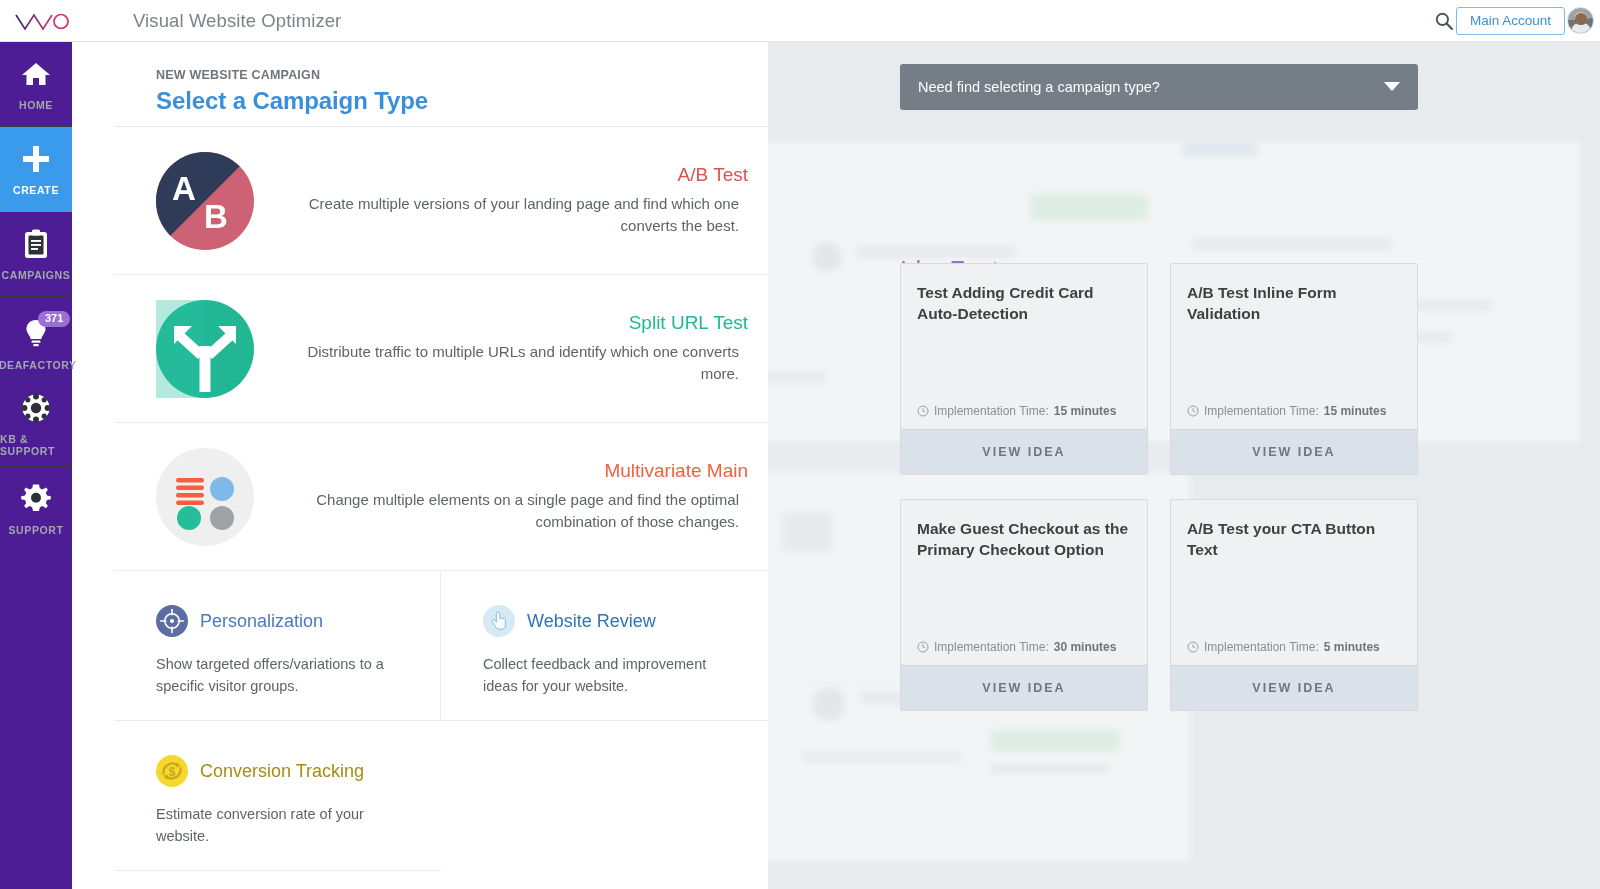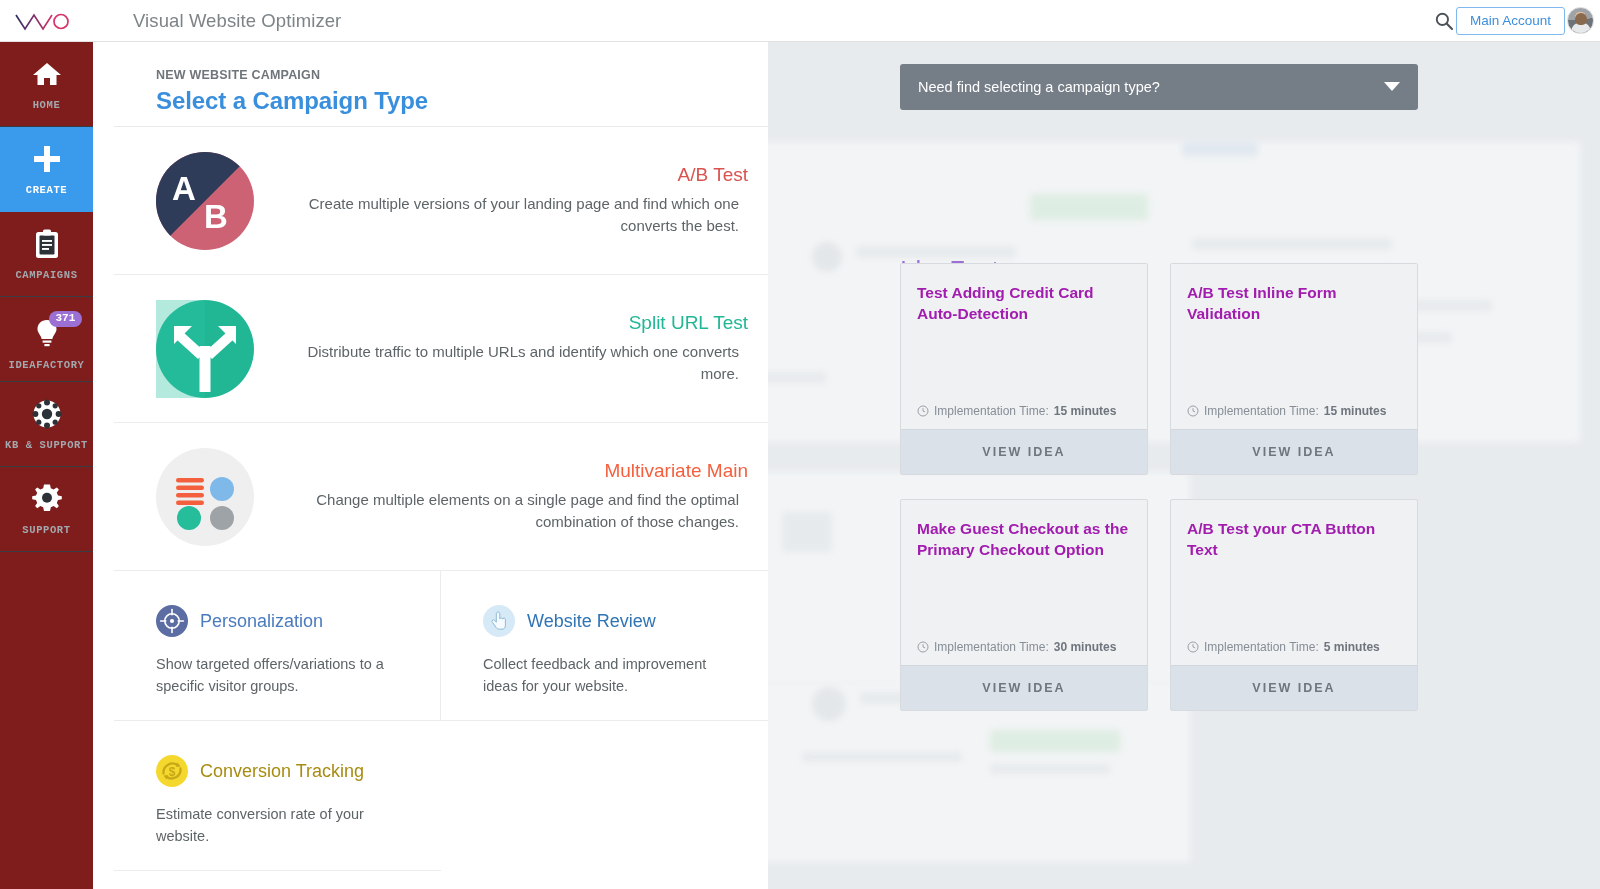--- a/index.html
+++ b/index.html
@@ -53,24 +53,23 @@
   }
   .avatar::before {
     content:''; position:absolute; left:50%; top:18%;
     width: 12px; height: 12px; transform: translateX(-50%);
     background:#8a6a4e; border-radius: 50% 50% 40% 40%; z-index:2;
   }
 
   
   .sidebar {
     position: absolute; top: 42px; left: 0;
-    width: 93px; height: 847px;
-    background: #7f1d1d;
+    width: 72px; height: 847px;
+    background: #4c1d95;
     z-index: 30;
-    font-family: Liberation Mono, monospace;
   }
   .side-item {
     height: 85px; position: relative;
     display: flex; flex-direction: column;
     align-items: center; justify-content: center;
     cursor: pointer;
     border-bottom: 1px solid #383d44;
   }
   .side-item.active { background: #3a9bed; border-bottom-color:#3a9bed; }
   .side-icon { height: 34px; display:flex; align-items:center; justify-content:center; }
@@ -172,21 +171,21 @@
   }
   .idea-card {
     background: #eff1f3;
     border: 1px solid #d7dbe0;
     border-radius: 2px;
     display: flex; flex-direction: column;
     height: 212px; cursor: pointer;
   }
   .idea-body { padding: 18px 16px 0; flex: 1; }
   .idea-title {
-    font-size: 15.5px; font-weight: 700; color: #a21caf;
+    font-size: 15.5px; font-weight: 700; color: #404040;
     line-height: 1.36;
   }
   .idea-time {
     font-size: 12px; color: #878e96;
     padding: 0 16px 11px; display: flex; align-items: center; gap: 5px;
   }
   .idea-time b { color:#6f757d; }
   .idea-btn {
     background: #dbe1e8; color: #6f767e;
     text-align: center; font-size: 12.5px; font-weight: 700;

